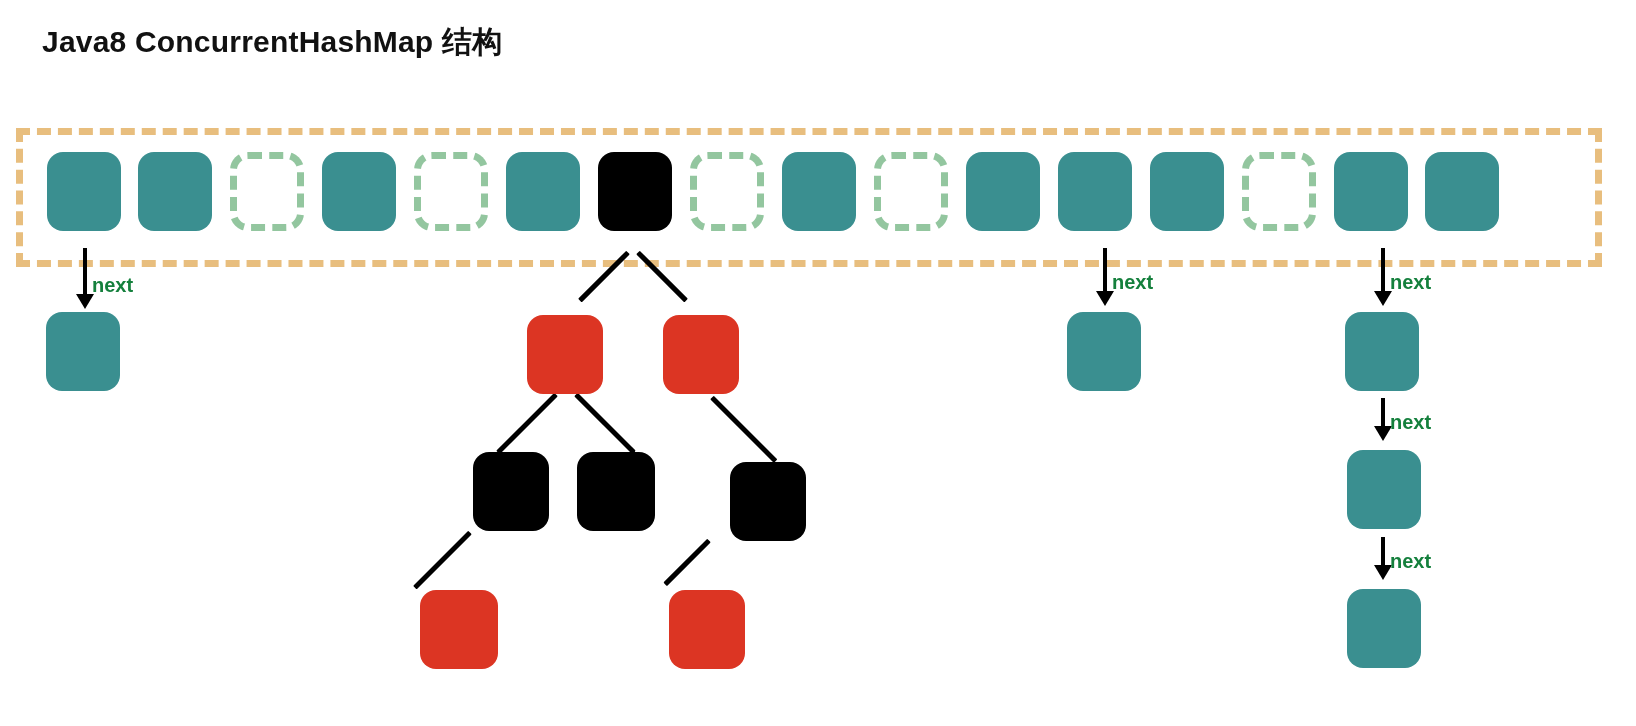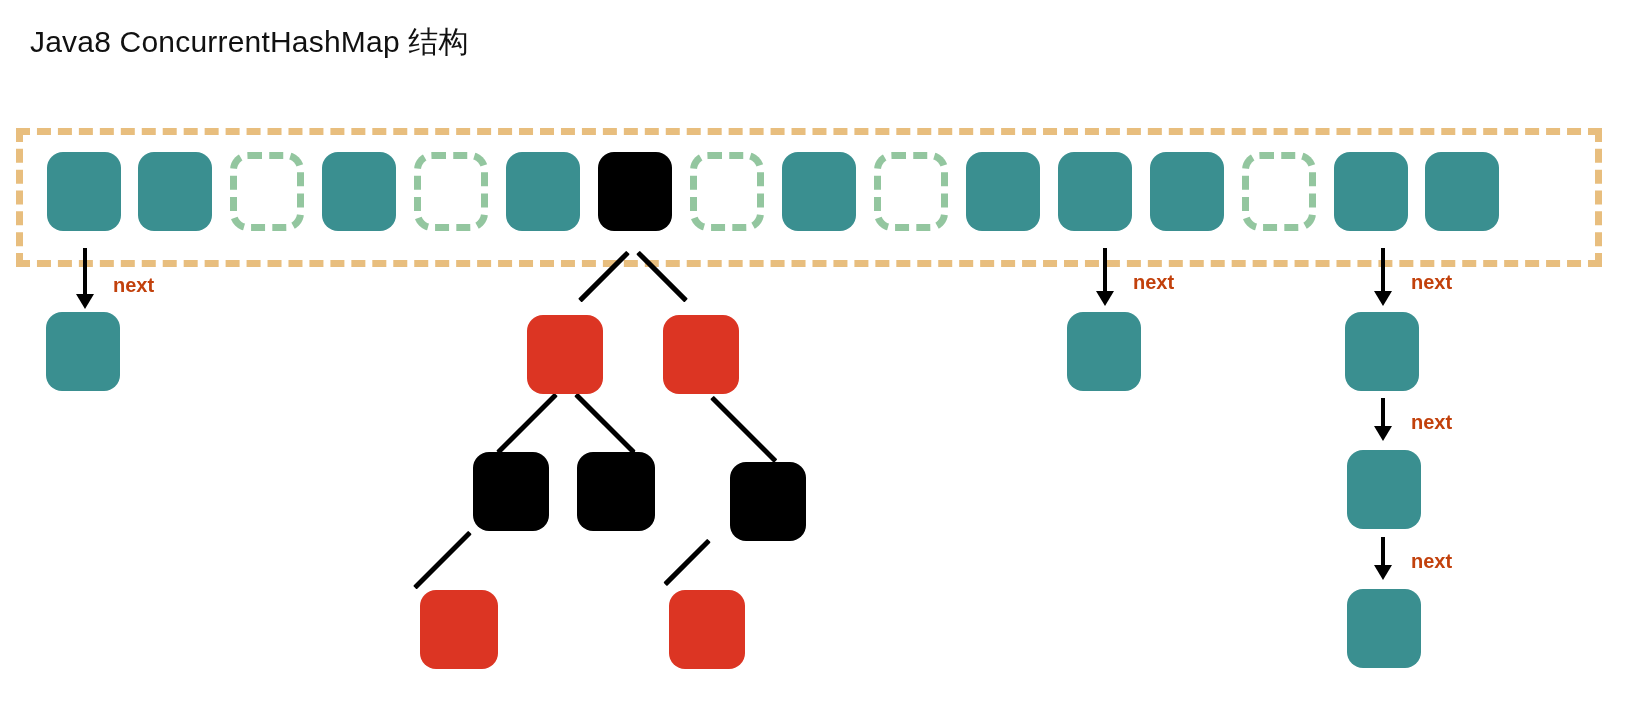--- a/index.html
+++ b/index.html
@@ -15,24 +15,24 @@
     position: relative;
     width: 1636px;
     height: 726px;
     background: #ffffff;
     overflow: hidden;
   }
 
   
   #page-title {
     position: absolute;
-    left: 30px;
+    left: 42px;
     top: 22px;
     font-size: 30px;
-    font-weight: normal;
+    font-weight: bold;
     color: #111111;
     letter-spacing: 0.2px;
     white-space: nowrap;
   }
 
   
   #array-container {
     position: absolute;
     left: 16px;
     top: 128px;
@@ -87,24 +87,23 @@
     width: 0;
     height: 0;
     border-left: 9px solid transparent;
     border-right: 9px solid transparent;
     border-top: 15px solid #000000;
   }
   .arrow-label {
     position: absolute;
     font-size: 20px;
     font-weight: bold;
-    color: #c2410c;
+    color: #15803d;
     white-space: nowrap;
     line-height: 1;
-    margin-left: 21px;
   }
 
   
   .edge {
     position: absolute;
     height: 5px;
     background: #000000;
     transform-origin: 0 50%;
     border-radius: 1px;
   }

